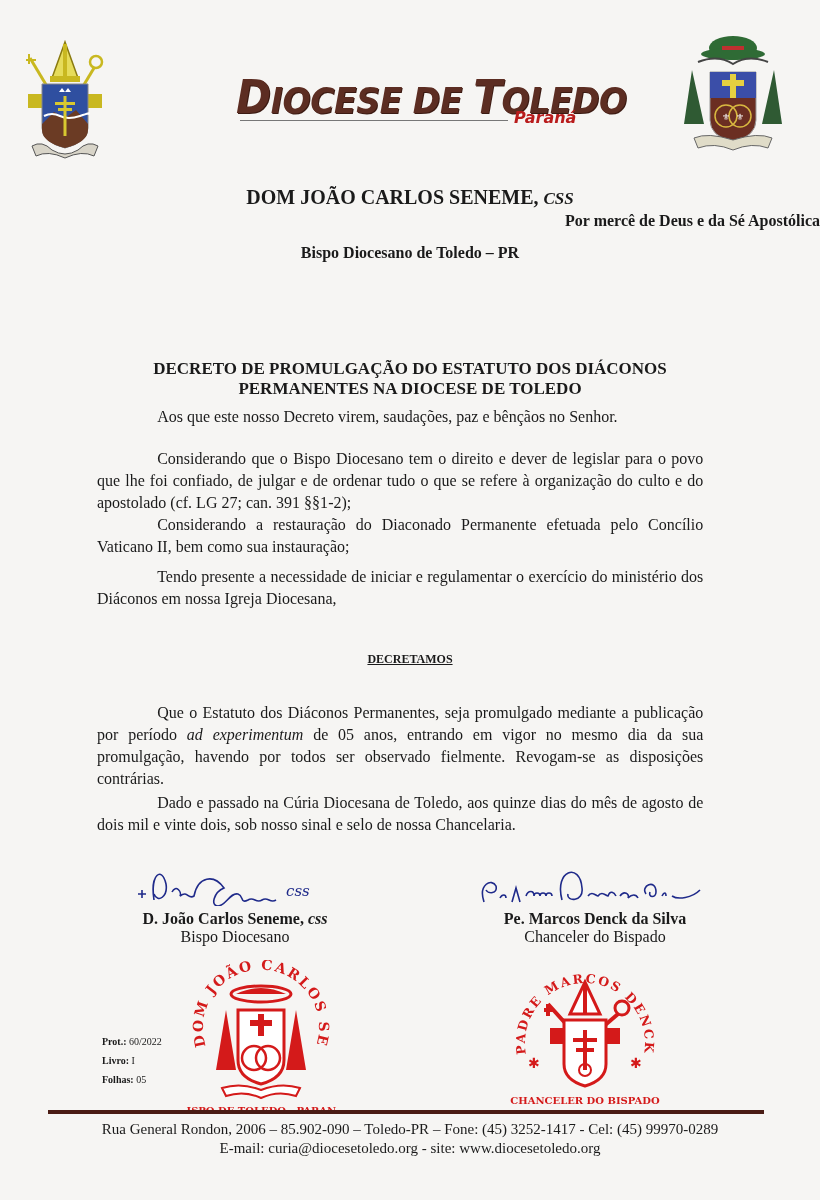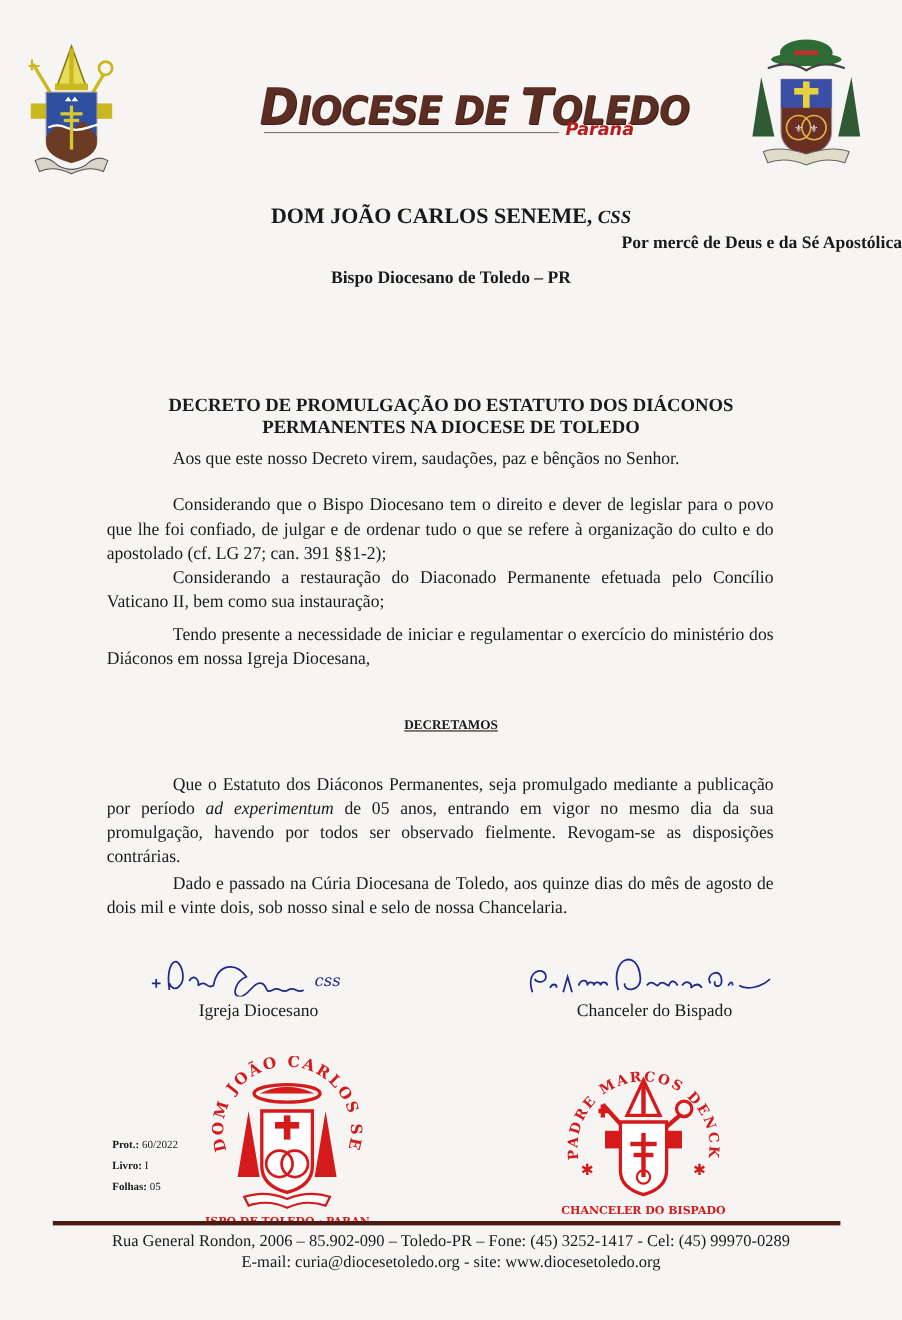--- a/index.html
+++ b/index.html
@@ -131,27 +131,29 @@
 <div class="abs center decretamos">DECRETAMOS</div>
 
 <div class="abs para p5"><span class="indent"></span><span>Que o Estatuto dos Diáconos Permanentes, seja promulgado mediante a publicação por período </span><i>ad experimentum</i><span> de 05 anos, entrando em vigor no mesmo dia da sua promulgação, havendo por todos ser observado fielmente. Revogam-se as disposições contrárias.</span></div>
 <div class="abs para p6"><span class="indent"></span><span>Dado e passado na Cúria Diocesana de Toledo, aos quinze dias do mês de agosto de dois mil e vinte dois, sob nosso sinal e selo de nossa Chancelaria.</span></div>
 
 <div class="abs sig-block sig-left">
   <svg class="sig-scrawl" width="250" height="42" viewBox="0 0 250 42">
     <path d="M28 30 h8 M32 26 v8 M44 36 C40 10 52 2 56 20 C58 32 48 40 44 30 M62 28 c4-8 10 0 8 4 c8-6 8 4 14 0 c4 -20 20 -22 30 -8 c-10 4 -14 18 -6 18 c8 0 12 -14 20 -12 c6 2 2 10 10 6 c6 -4 8 4 14 0 c6 -4 8 4 14 0" stroke="#1f2a8a" stroke-width="1.6" fill="none"></path>
     <text x="176" y="32" font-size="15" fill="#1f2a8a" font-style="italic" font-family="DejaVu Serif, serif">css</text>
   </svg>
-  <div class="sig-role">Igreja Diocesano</div>
+  <div class="sig-name"><span>D. João Carlos Seneme,</span> <i>css</i></div>
+  <div class="sig-role">Bispo Diocesano</div>
 </div>
 
 <div class="abs sig-block sig-right">
   <svg class="sig-scrawl" width="250" height="42" viewBox="0 0 250 42">
     <path d="M14 38 C8 20 22 14 26 22 C28 30 18 30 16 26 M30 34 c2 -4 6 -4 6 0 M42 38 l4 -14 l4 14 M56 32 c2 -6 8 -6 8 0 c0 -4 6 -4 6 0 c0 -4 6 -4 6 0 c0 -4 6 -4 6 0 M92 36 C84 6 110 -2 112 24 C114 38 96 38 98 30 M118 32 c4 -6 8 0 10 0 c4 -6 8 0 10 0 c2 -6 6 -4 8 0 M150 32 c4 -6 10 -2 8 2 c4 -4 8 -4 10 0 M176 30 c-6 -8 10 -16 10 -2 c0 6 -8 6 -6 0 M192 32 c2 -4 4 -4 4 0 M202 32 c6 4 20 2 28 -6" stroke="#1f2a8a" stroke-width="1.6" fill="none"></path>
   </svg>
+  <div class="sig-name">Pe. Marcos Denck da Silva</div>
   <div class="sig-role">Chanceler do Bispado</div>
 </div>
 
 <svg class="abs seal-left" viewBox="0 0 150 160">
   <defs>
     <path id="sealArcL" d="M20 86 A58 58 0 1 1 130 86"></path>
   </defs>
   <text font-size="14" font-weight="bold" fill="#d41a1a" font-family="DejaVu Serif, serif" letter-spacing="2"><textPath href="#sealArcL">DOM JOÃO CARLOS SENEME, CSS</textPath></text>
   <ellipse cx="75" cy="34" rx="30" ry="8" fill="none" stroke="#d41a1a" stroke-width="3"></ellipse>
   <path d="M50 34 Q75 22 100 34" fill="#d41a1a"></path>

